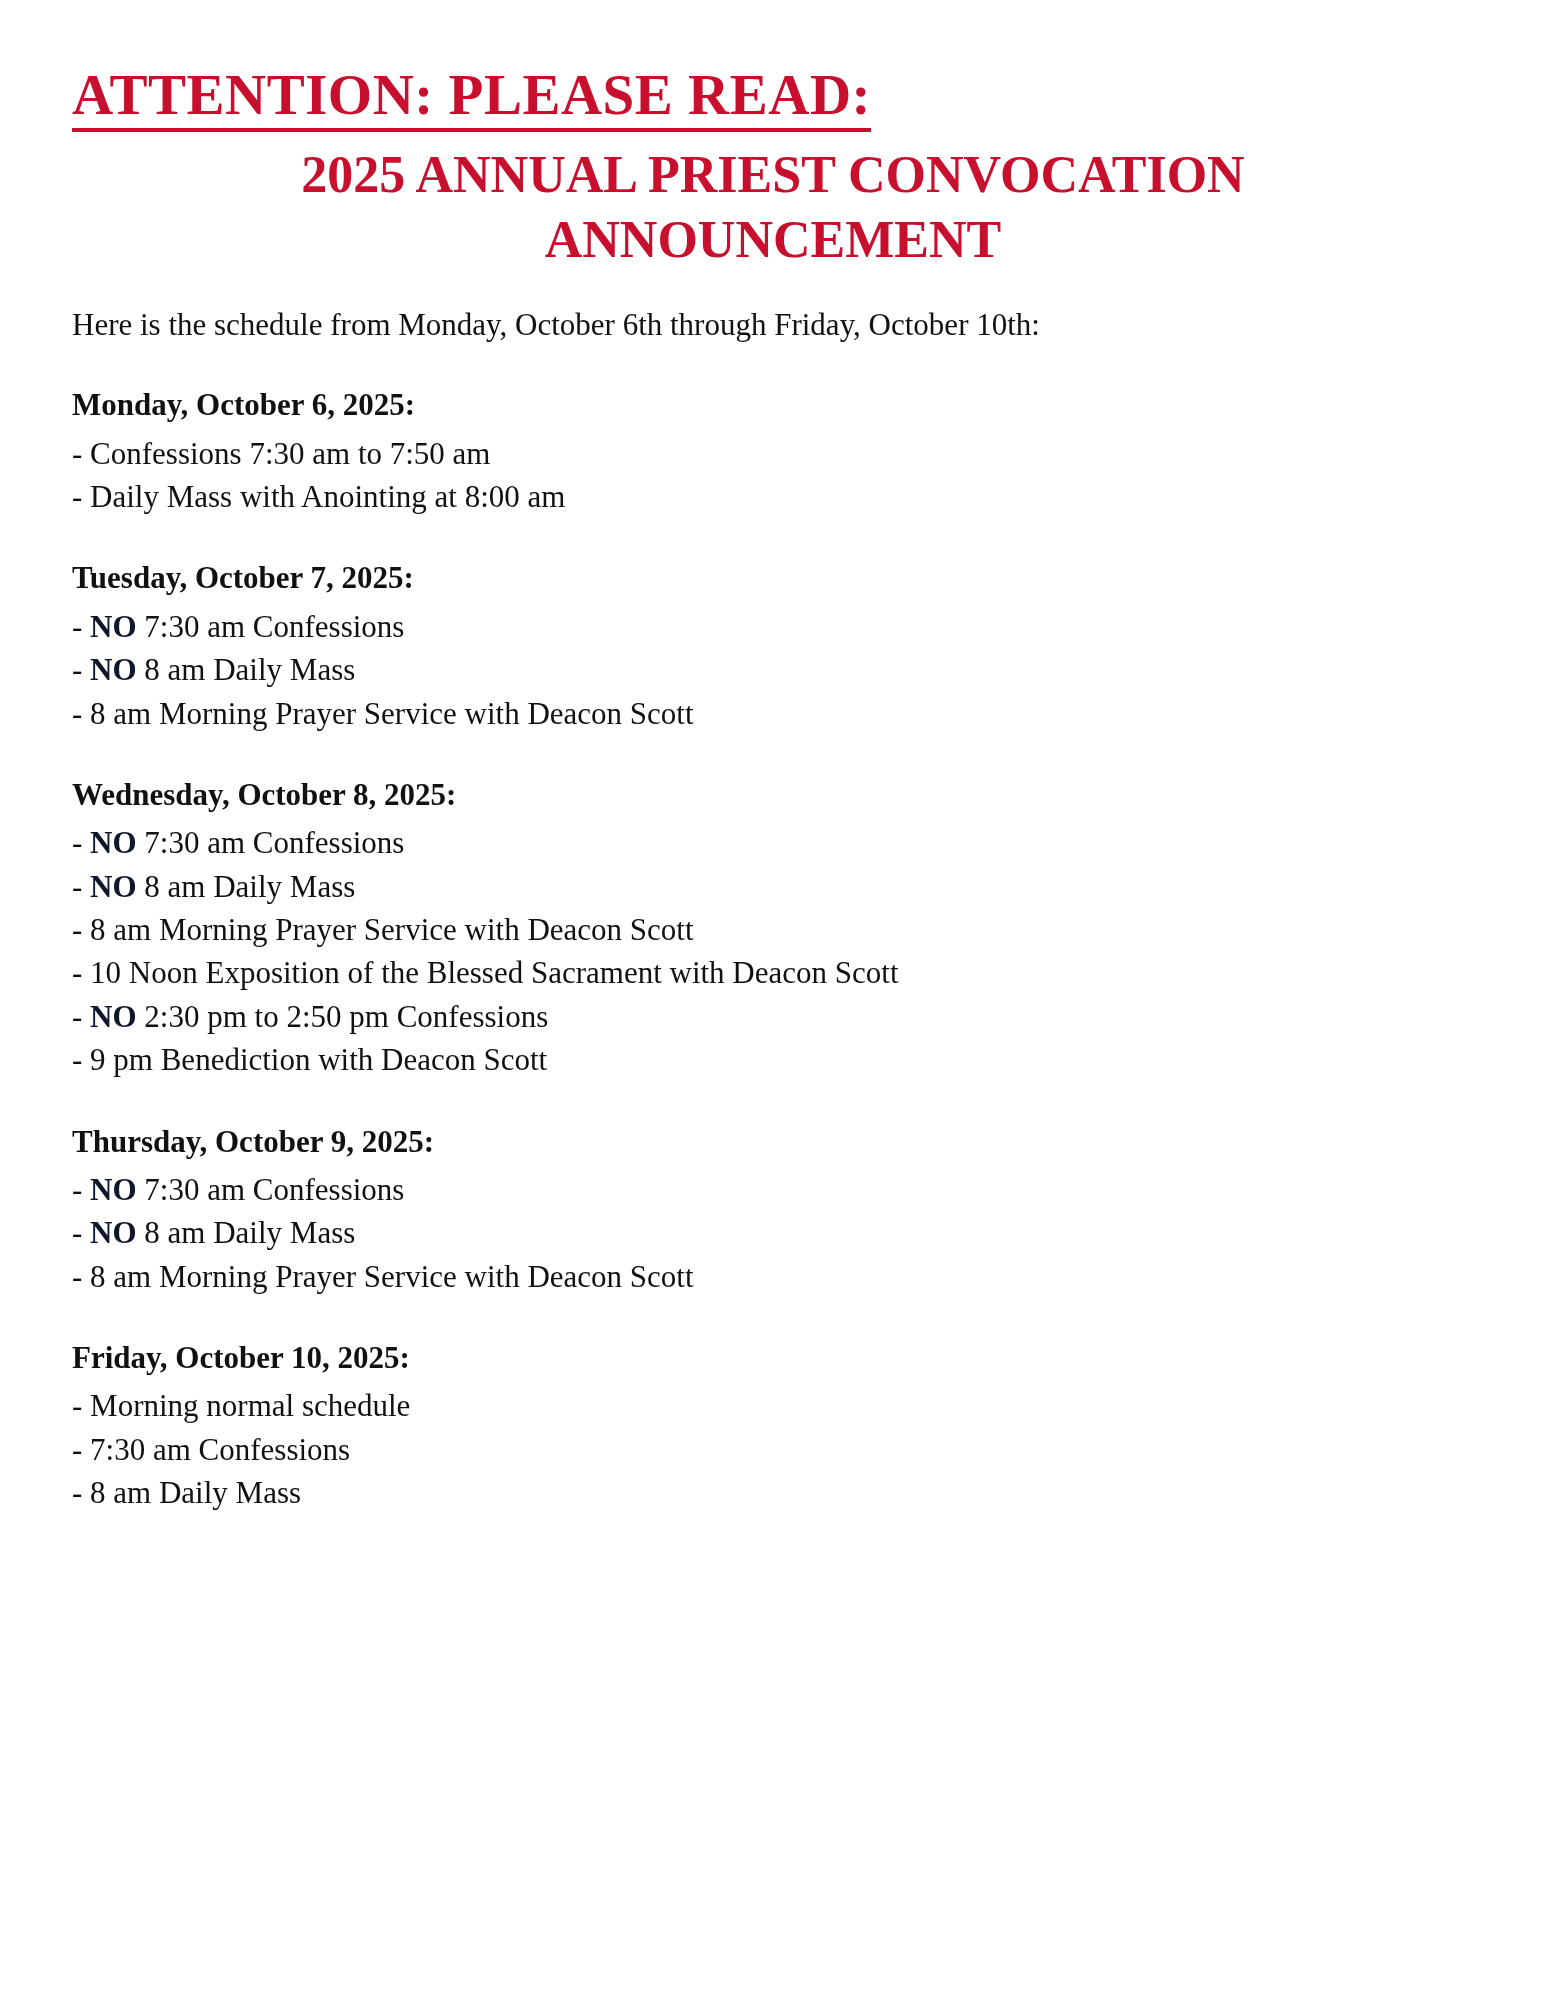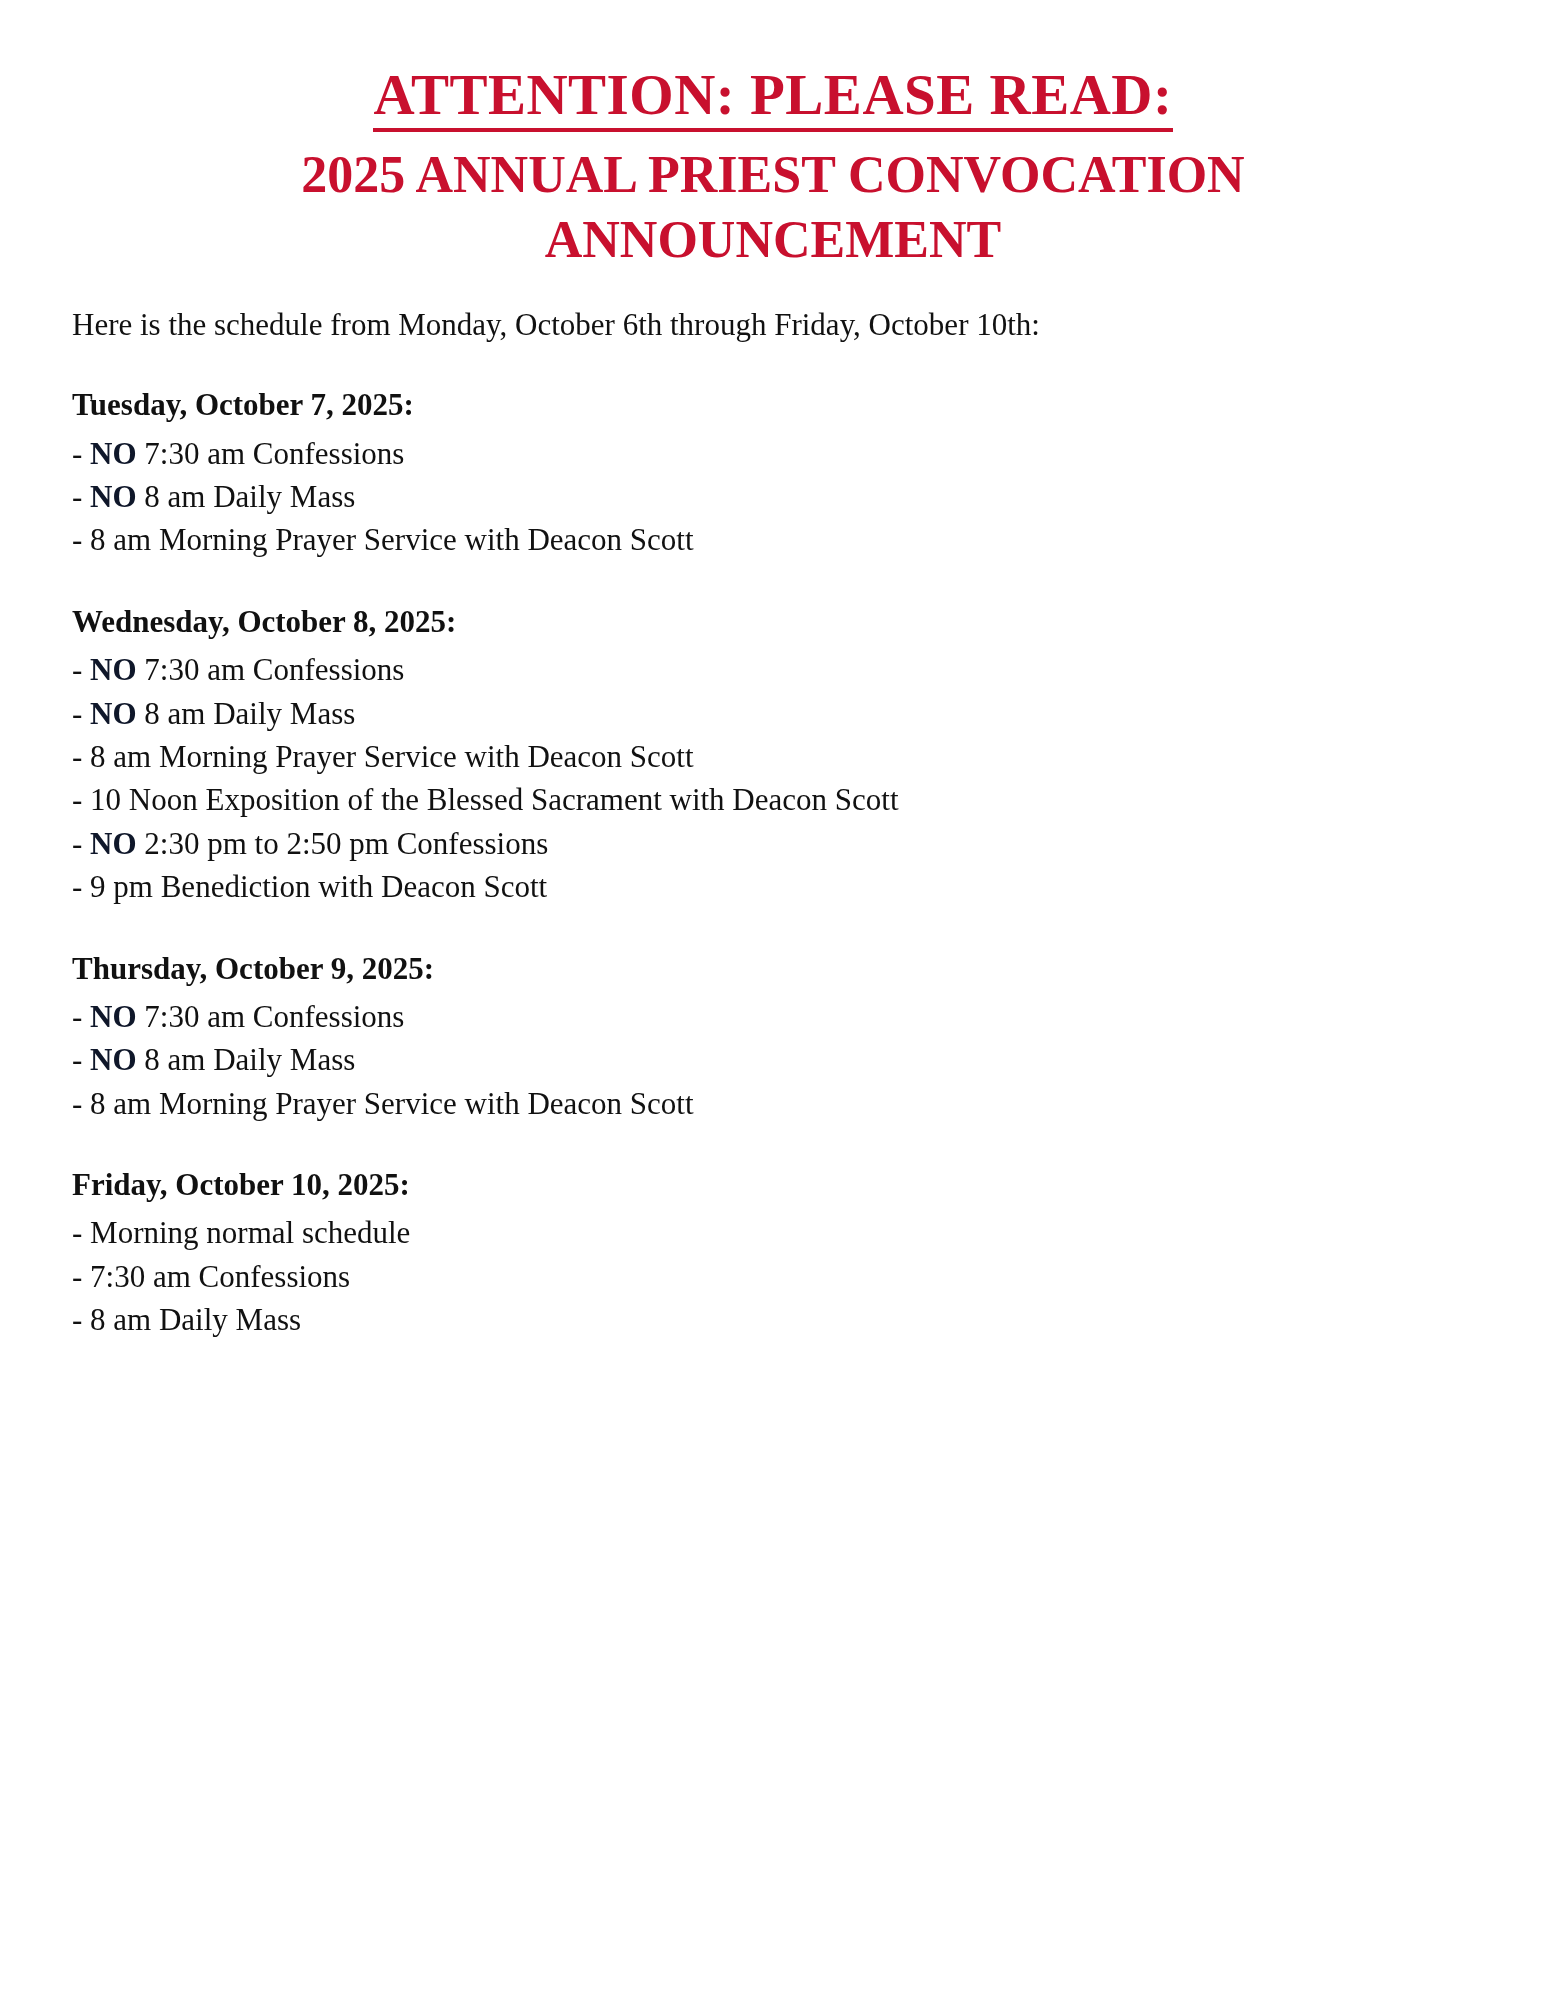--- a/index.html
+++ b/index.html
@@ -15,21 +15,21 @@
     overflow: hidden;
   }
   .page {
     box-sizing: border-box;
     width: 1546px;
     height: 2000px;
     padding: 62px 72px 40px 72px;
     background: #ffffff;
   }
   .title-attention {
-    text-align: center;
+    text-align: left;
     color: #c8102e;
     font-weight: bold;
     font-size: 57px;
     letter-spacing: 0.5px;
     margin: 0 0 10px 0;
     line-height: 1.15;
   }
   .title-attention span {
     border-bottom: 4px solid #c8102e;
     padding-bottom: 2px;
@@ -75,20 +75,25 @@
 <div class="page">
 
   <h1 class="title-attention"><span>ATTENTION: PLEASE READ:</span></h1>
 
   <h2 class="title-main">2025 ANNUAL PRIEST CONVOCATION ANNOUNCEMENT</h2>
 
   <p class="intro">Here is the schedule from Monday, October 6th through Friday, October 10th:</p>
 
   <div id="schedule">
       <div class="day-block">
+        <div class="day-heading">Monday, October 6, 2025:</div>
+        <div class="day-line"><span>- </span><span>Confessions 7:30 am to 7:50 am</span></div>
+        <div class="day-line"><span>- </span><span>Daily Mass with Anointing at 8:00 am</span></div>
+      </div>
+      <div class="day-block">
         <div class="day-heading">Tuesday, October 7, 2025:</div>
         <div class="day-line"><span>- </span><span class="no">NO</span><span> 7:30 am Confessions</span></div>
         <div class="day-line"><span>- </span><span class="no">NO</span><span> 8 am Daily Mass</span></div>
         <div class="day-line"><span>- </span><span>8 am Morning Prayer Service with Deacon Scott</span></div>
       </div>
       <div class="day-block">
         <div class="day-heading">Wednesday, October 8, 2025:</div>
         <div class="day-line"><span>- </span><span class="no">NO</span><span> 7:30 am Confessions</span></div>
         <div class="day-line"><span>- </span><span class="no">NO</span><span> 8 am Daily Mass</span></div>
         <div class="day-line"><span>- </span><span>8 am Morning Prayer Service with Deacon Scott</span></div>

